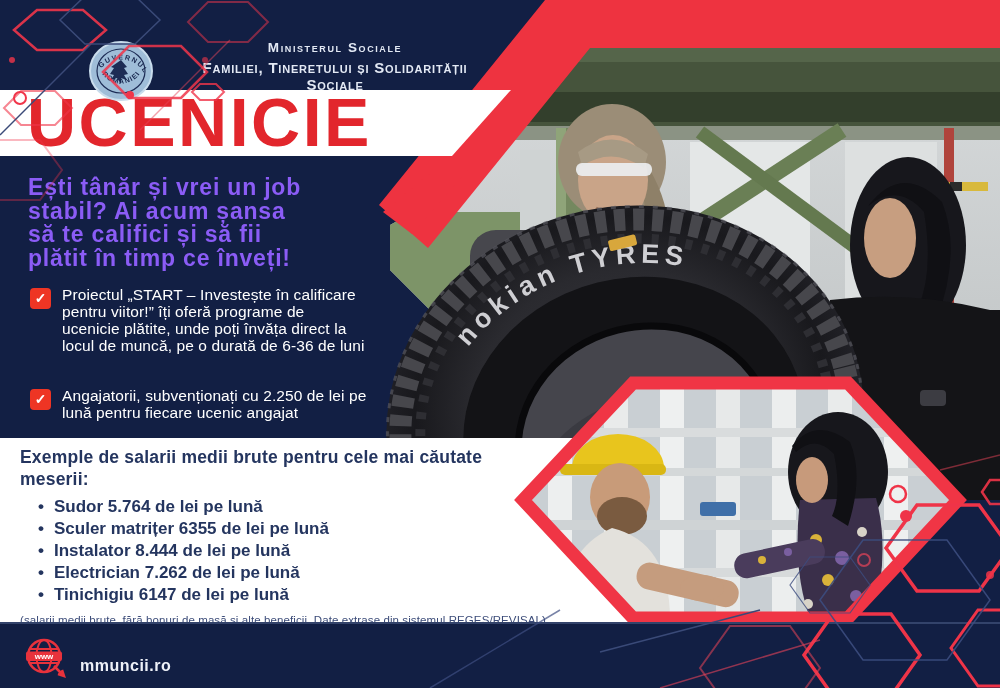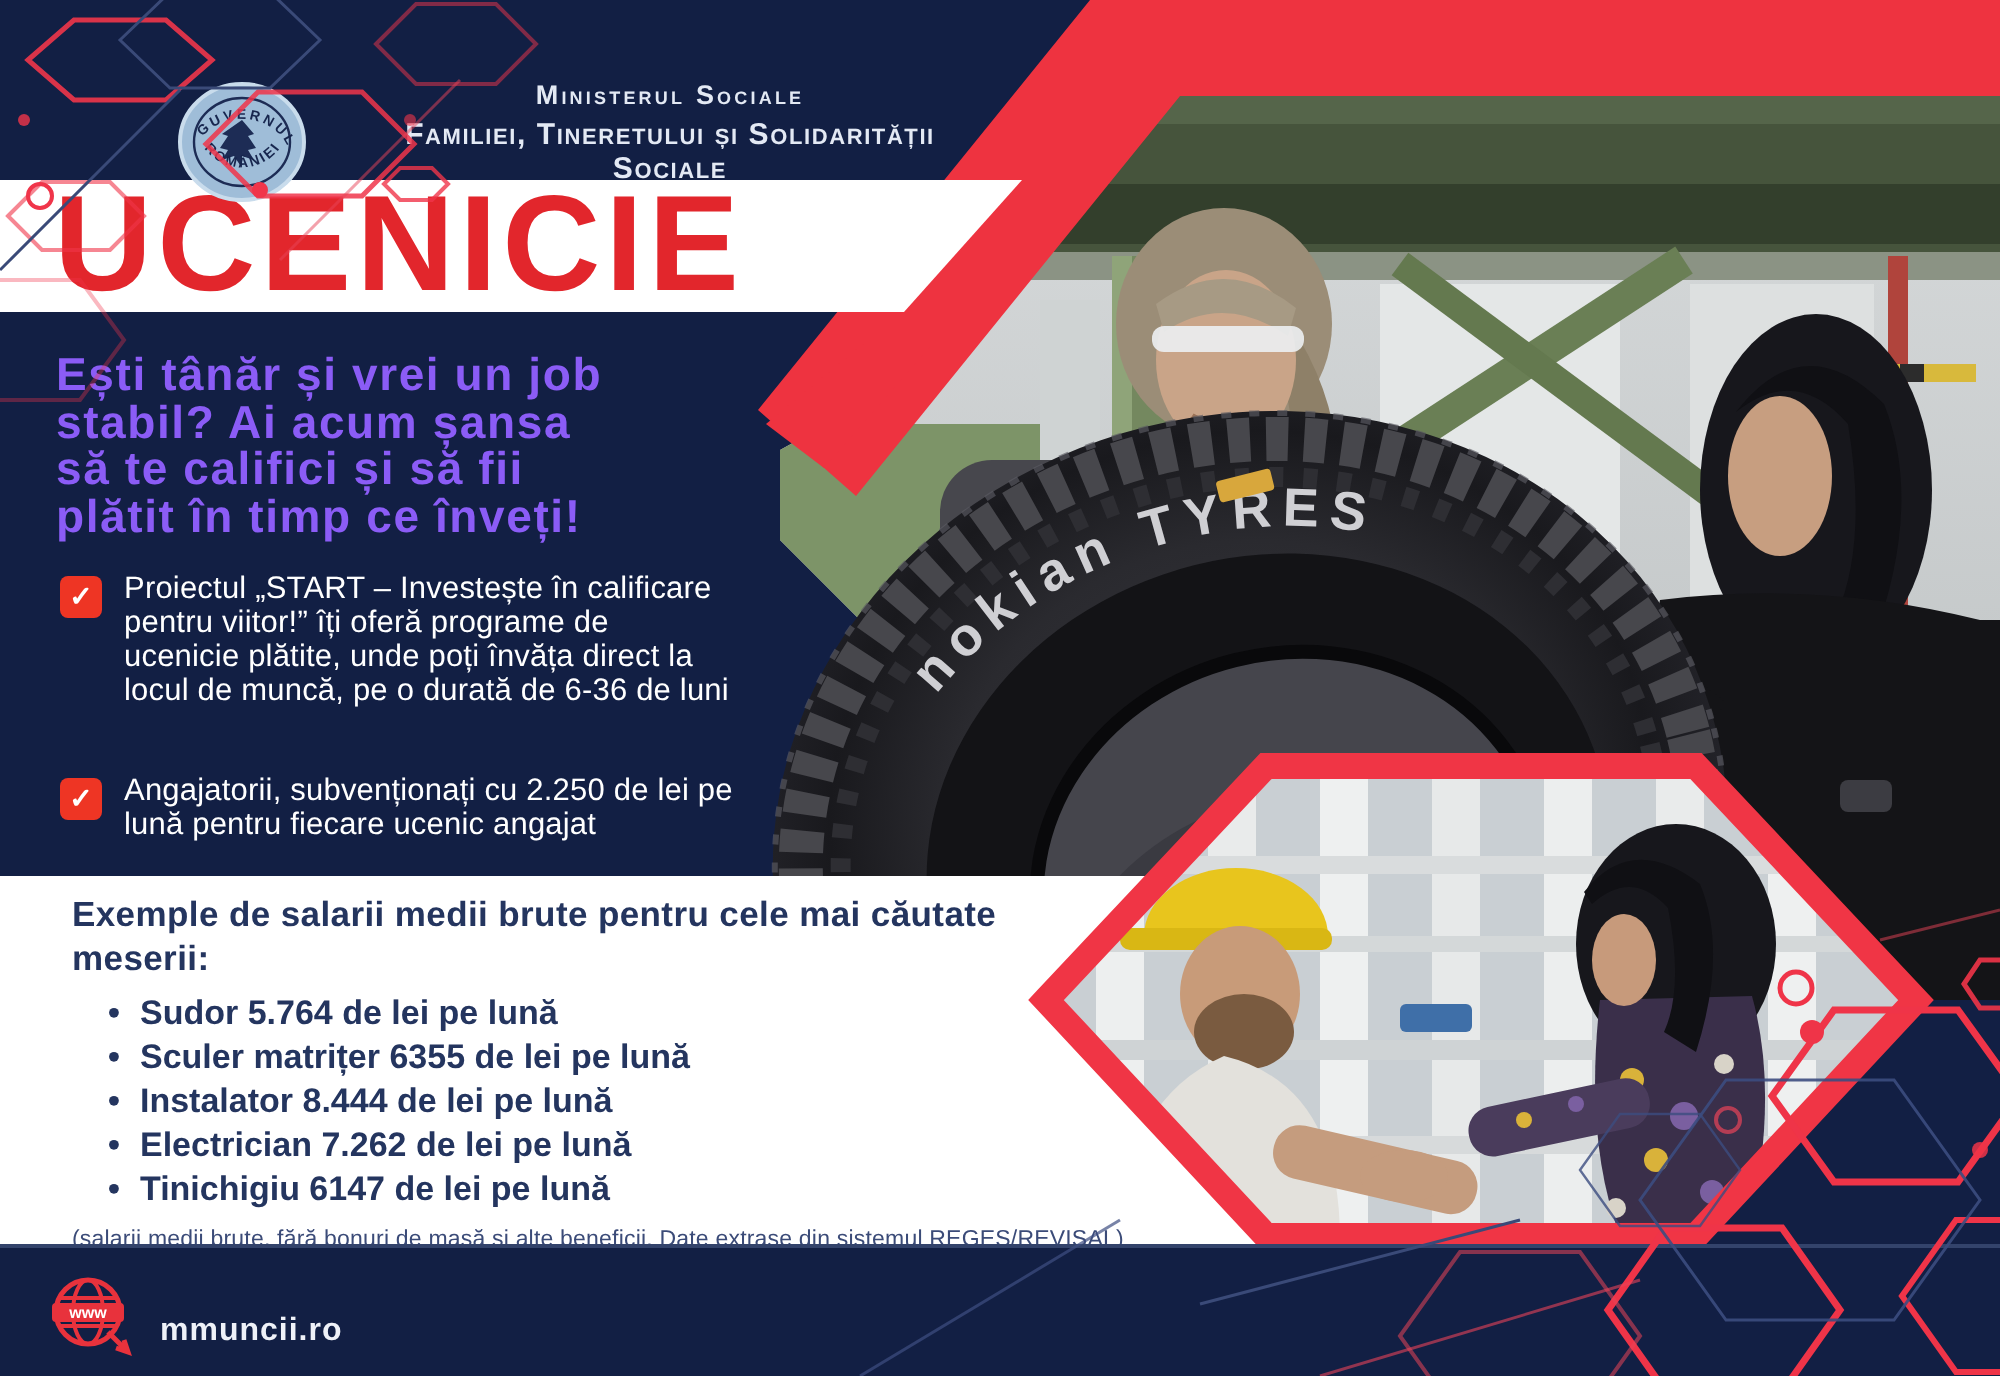--- a/index.html
+++ b/index.html
@@ -10,21 +10,21 @@
   .abs{position:absolute;}
   svg{display:block;}
 
   
   #svg-main{left:0;top:0;z-index:1;}
   #banner{left:0;top:90px;width:520px;height:66px;background:#ffffff;z-index:2;
           clip-path:polygon(0 0,511px 0,452px 100%,0 100%);}
   #banner h1{margin:0 0 0 27px;line-height:64px;font-size:68px;font-weight:800;
              letter-spacing:2.5px;color:#e2262c;}
   #salary-panel{left:0;top:438px;width:640px;height:188px;background:#ffffff;z-index:2;
-                color:#24355f;padding:8px 0 0 36px;}
+                color:#24355f;padding:8px 0 0 20px;}
   #svg-photo2{left:0;top:0;z-index:3;}
   #footer{left:0;top:622px;width:1000px;height:66px;background:#121f44;z-index:4;
           border-top:2px solid rgba(116,136,180,.35);}
   #svg-decor-br{left:0;top:0;z-index:5;pointer-events:none;}
   #svg-decor-tl{left:0;top:0;z-index:6;pointer-events:none;}
   .textlayer{z-index:5;}
 
   
   #gov-seal{left:86px;top:38px;z-index:5;}
   #ministry{left:175px;top:40px;width:320px;text-align:center;color:#e3e9f4;z-index:5;}

